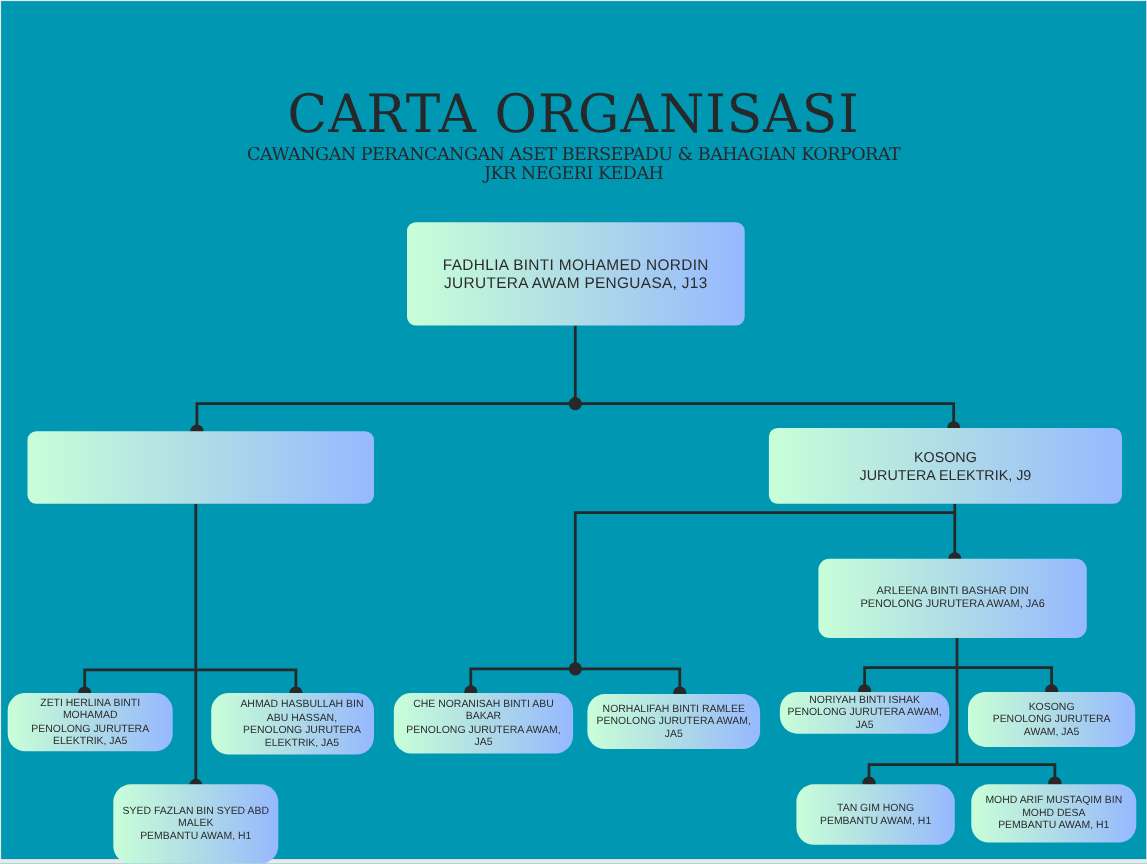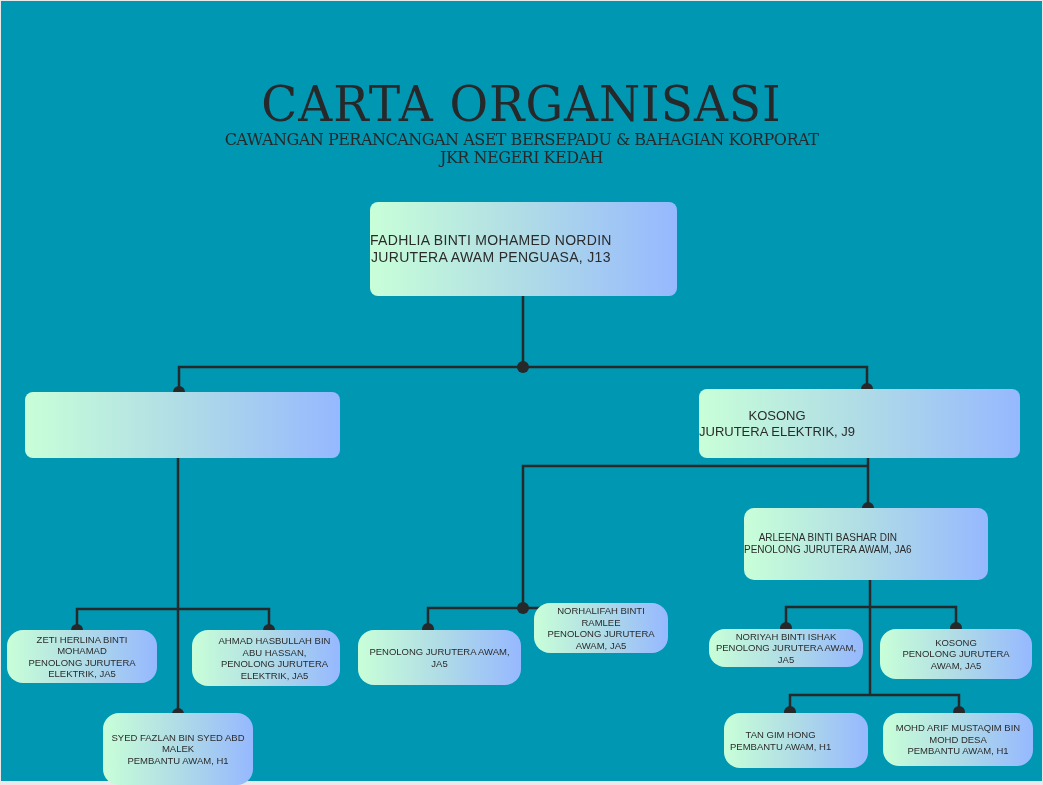--- a/index.html
+++ b/index.html
@@ -3,21 +3,21 @@
 <meta charset="utf-8">
 <style>
   html, body { margin:0; padding:0; background:#e9e9e9; }
   body { width:1043px; height:785px; position:relative; overflow:hidden; font-family:"Liberation Sans", sans-serif; }
   .canvas { position:absolute; left:1px; top:1px; width:1041px; height:780px; background:#0097b2; }
   .title { position:absolute; left:0; width:1043px; text-align:center; color:#26282a; font-family:"DejaVu Serif", serif; }
   .title.main { top:76px; font-size:48px; letter-spacing:1px; font-weight:normal; transform:scaleX(0.98); }
   .title.sub { top:130px; font-size:16px; letter-spacing:-0.5px; }
   .title.sub2 { top:148px; font-size:16px; letter-spacing:-0.5px; }
   svg.lines { position:absolute; left:0; top:0; width:1043px; height:785px; }
-  .box { position:absolute; display:flex; align-items:center; justify-content:flex-start; text-align:center;
+  .box { position:absolute; display:flex; align-items:center; justify-content:center; text-align:center;
          background:linear-gradient(90deg,#c8ffd8 0%, #b0dce6 50%, #96b8ff 100%); color:#2b2b2b; box-sizing:border-box; }
   .box.l1 { border-radius:8px; font-size:14px; line-height:17px; letter-spacing:0.3px; }
   .box.l2 { border-radius:8px; font-size:13px; line-height:16px; }
   .box.l3 { border-radius:16px; font-size:9.5px; line-height:11.5px; padding:0 6px; }
   .box.l2s { border-radius:10px; font-size:10px; line-height:12px; }
   .box .inner { display:flex; flex-direction:column; }
 </style>
 </head>
 <body>
 
@@ -98,25 +98,26 @@
 
 <div class="box l3" style="left:103px;top:713px;width:150px;height:72px;">
   <div class="inner">
       <span>SYED FAZLAN BIN SYED ABD MALEK</span>
       <span>PEMBANTU AWAM, H1</span>
     </div>
 </div>
 
 <div class="box l3" style="left:358px;top:630px;width:163px;height:55px;">
   <div class="inner">
+      <span>CHE NORANISAH BINTI ABU BAKAR</span>
       <span>PENOLONG JURUTERA AWAM, JA5</span>
     </div>
 </div>
 
-<div class="box l3" style="left:534px;top:603px;width:134px;height:50px;">
+<div class="box l3" style="left:534px;top:631px;width:157px;height:50px;">
   <div class="inner">
       <span>NORHALIFAH BINTI RAMLEE</span>
       <span>PENOLONG JURUTERA AWAM, JA5</span>
     </div>
 </div>
 
 <div class="box l3" style="left:709px;top:629px;width:154px;height:38px;">
   <div class="inner">
       <span>NORIYAH BINTI ISHAK</span>
       <span>PENOLONG JURUTERA AWAM, JA5</span>

